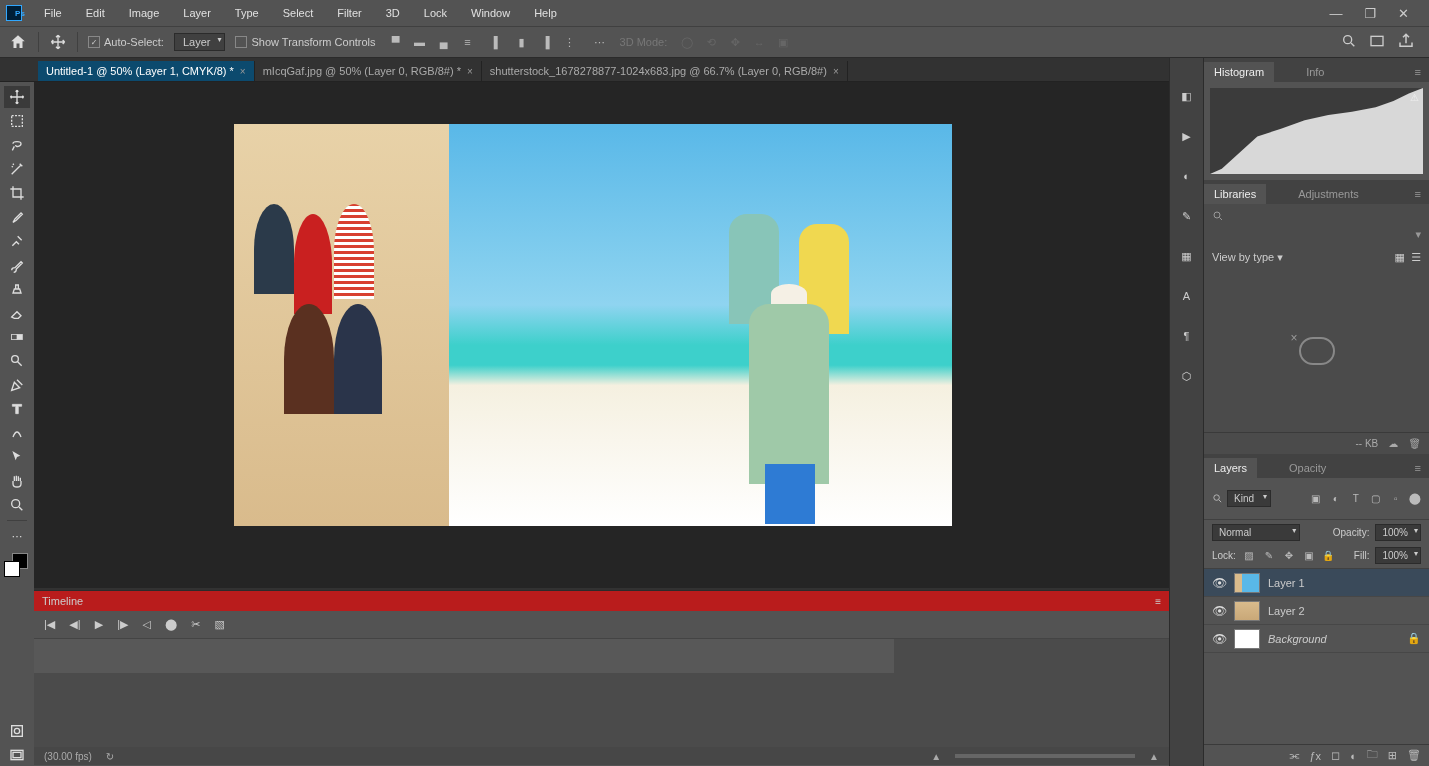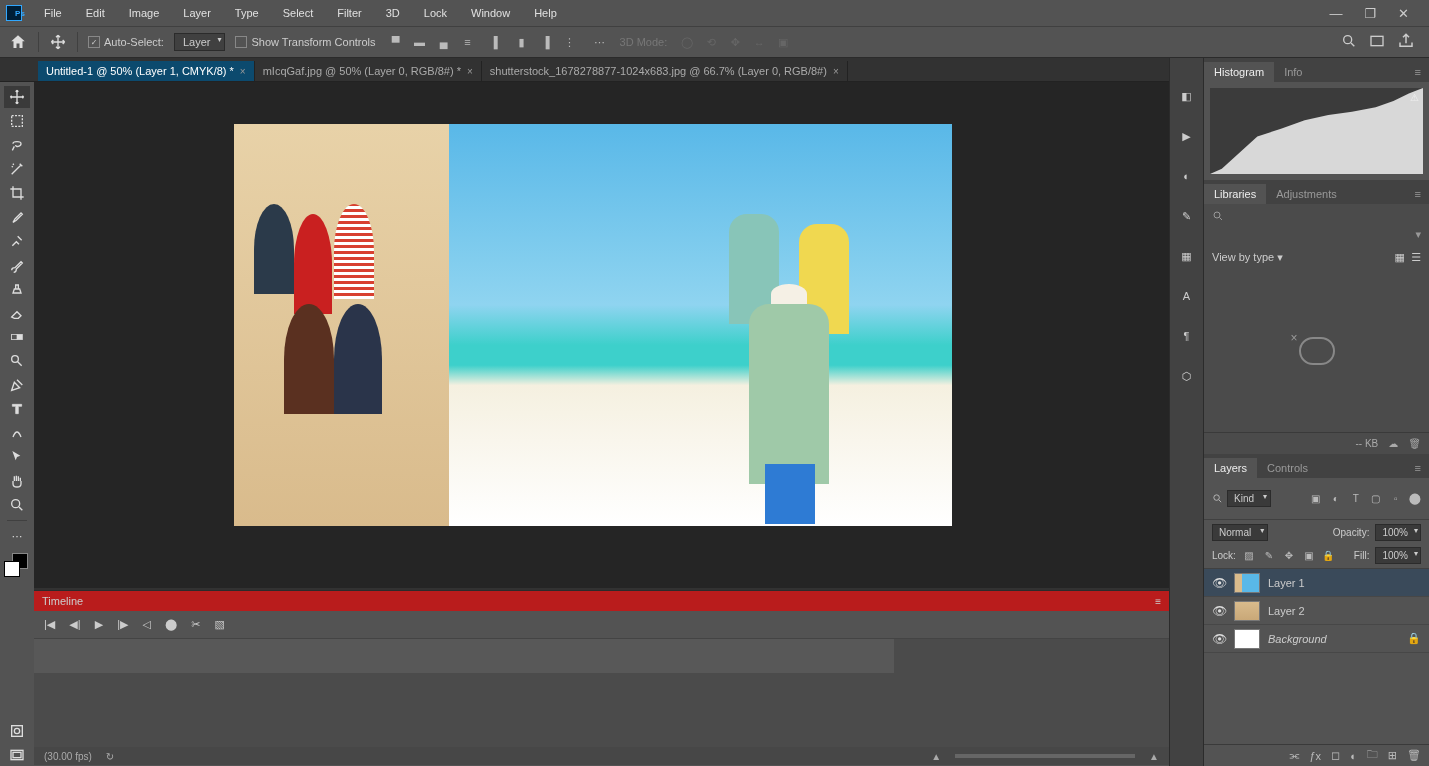--- a/index.html
+++ b/index.html
@@ -65,21 +65,21 @@
   .tl-controls { height:28px; display:flex; align-items:center; gap:14px; padding:0 10px; border-bottom:1px solid #444;}
   .tl-controls .tc { color:#ccc; font-size:11px;}
   .tl-body { flex:1; background:#4b4b4b; height:108px; position:relative;}
   .tl-track { position:absolute; left:0; right:275px; top:0; height:34px; background:#585858;}
   .tl-footer { height:18px; background:#474747; display:flex; align-items:center; padding:0 10px; gap:14px; color:#aaa; font-size:10px;}
   
   .rightcol { position:absolute; right:0; top:58px; width:260px; bottom:0; display:flex;}
   .icon-strip { width:34px; background:#424242; display:flex; flex-direction:column; align-items:center; gap:20px; padding-top:28px; border-left:1px solid #2b2b2b;}
   .icon-strip .is { width:20px; height:20px; color:#ccc; display:flex; align-items:center; justify-content:center;}
   .panels { flex:1; background:#535353; display:flex; flex-direction:column; border-left:1px solid #2b2b2b;}
-  .panel-tabs { height:24px; background:#424242; display:flex; align-items:flex-end;}
+  .panel-tabs { height:24px; background:#424242; display:flex; align-items:flex-end;gap:22px;}
   .ptab { padding:4px 10px; color:#999; font-size:11px; background:#424242;}
   .ptab.active { background:#535353; color:#eee;}
   .ptab-menu { margin-left:auto; padding:4px 8px; color:#999;}
   .histogram { height:86px; background:#3b3b3b; margin:6px; position:relative; overflow:hidden;}
   .histogram svg { width:100%; height:100%;}
   .hist-warn { position:absolute; right:4px; top:4px; color:#eee; font-size:10px;}
   .lib-body { flex:0 0 250px; background:#4b4b4b; display:flex; flex-direction:column;}
   .lib-search { height:24px; display:flex; align-items:center; padding:0 8px; color:#999;}
   .lib-view { height:26px; display:flex; align-items:center; padding:0 8px; justify-content:space-between;}
   .lib-empty { flex:1; display:flex; flex-direction:column; align-items:center; justify-content:center; text-align:center; padding:0 16px; color:#bbb; font-size:11px; gap:12px;}
@@ -88,21 +88,21 @@
   .lib-footer { height:22px; display:flex; align-items:center; justify-content:flex-end; gap:10px; padding:0 8px; color:#aaa; font-size:10px; border-top:1px solid #3a3a3a;}
   
   .layers-panel { flex:1; display:flex; flex-direction:column; background:#535353;}
   .layer-opts { display:flex; align-items:center; gap:6px; padding:12px 8px; border-bottom:1px solid #404040;}
   .layer-filter { display:flex; align-items:center; gap:4px; flex:1;}
   .layer-kind { background:#3a3a3a; padding:2px 16px 2px 6px; font-size:10px; position:relative; border:1px solid #2b2b2b;}
   .layer-kind::after { content:"▾"; position:absolute; right:3px; top:1px; font-size:8px;}
   .filter-icons { display:flex; gap:6px;}
   .filter-icons span { width:14px; height:14px; display:flex; align-items:center; justify-content:center; color:#bbb; font-size:10px;}
   .blend-row { display:flex; align-items:center; gap:6px; padding:4px 8px; font-size:10px;}
-  .blend-select { background:#3a3a3a; padding:2px 16px 2px 6px; border:1px solid #2b2b2b; position:relative;}
+  .blend-select { background:#3a3a3a; padding:2px 48px 2px 6px; border:1px solid #2b2b2b; position:relative;}
   .blend-select::after { content:"▾"; position:absolute; right:3px; top:1px; font-size:8px;}
   .pct-box { background:#3a3a3a; padding:2px 12px 2px 6px; border:1px solid #2b2b2b; position:relative; min-width:36px;}
   .pct-box::after { content:"▾"; position:absolute; right:2px; top:1px; font-size:8px;}
   .lock-row { display:flex; align-items:center; gap:6px; padding:2px 8px 4px; font-size:10px; border-bottom:1px solid #404040;}
   .lock-icons { display:flex; gap:6px;}
   .lock-icons span { width:14px; height:14px; display:flex; align-items:center; justify-content:center; color:#bbb; font-size:10px;}
   .layer-list { flex:1; overflow:auto;}
   .layer-row { height:28px; display:flex; align-items:center; gap:8px; padding:0 8px; border-bottom:1px solid #474747;}
   .layer-row.selected { background:#3a4a5a;}
   .layer-row .eye { width:14px; color:#ddd; font-size:12px;}
@@ -429,21 +429,21 @@
       </div>
       <div class="lib-footer">
         <span>-- KB</span>
         <span>☁</span>
         <span>🗑</span>
       </div>
     </div>
 
     <div class="panel-tabs">
       <div class="ptab active">Layers</div>
-      <div class="ptab">Controls</div>
+      <div class="ptab">Opacity</div>
       <div class="ptab-menu">≡</div>
     </div>
     <div class="layers-panel">
       <div class="layer-opts">
         <div class="layer-filter">
           <svg viewBox="0 0 24 24" width="11" height="11" fill="none" stroke="#bbb" stroke-width="2">
               <circle cx="10" cy="10" r="6"></circle>
               <path d="M15 15l5 5"></path>
             </svg>
           <div class="layer-kind">Kind</div>

